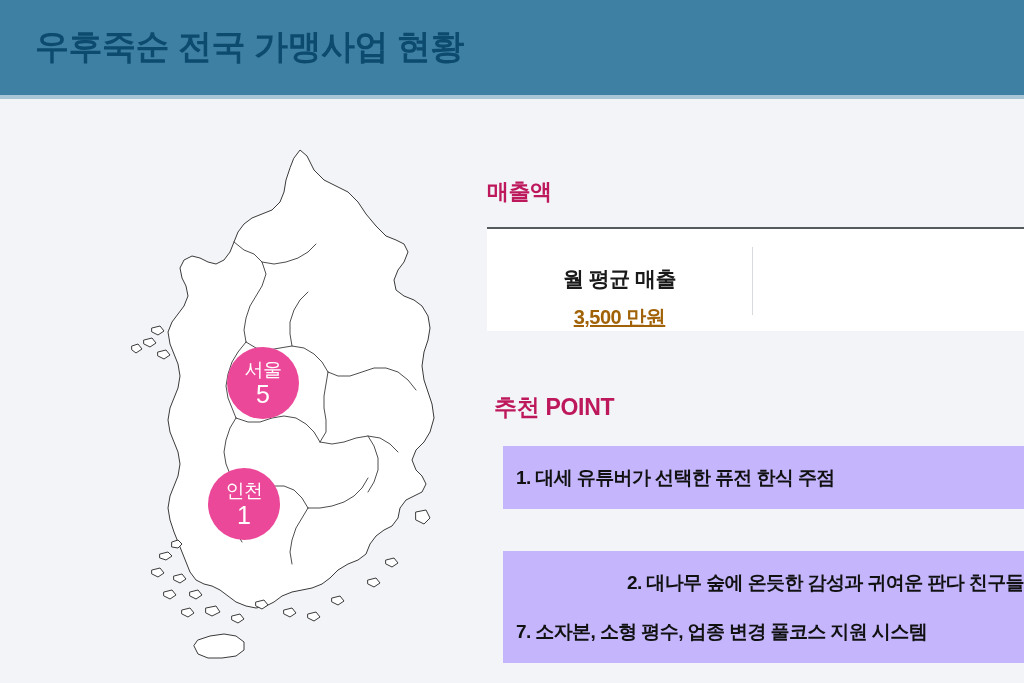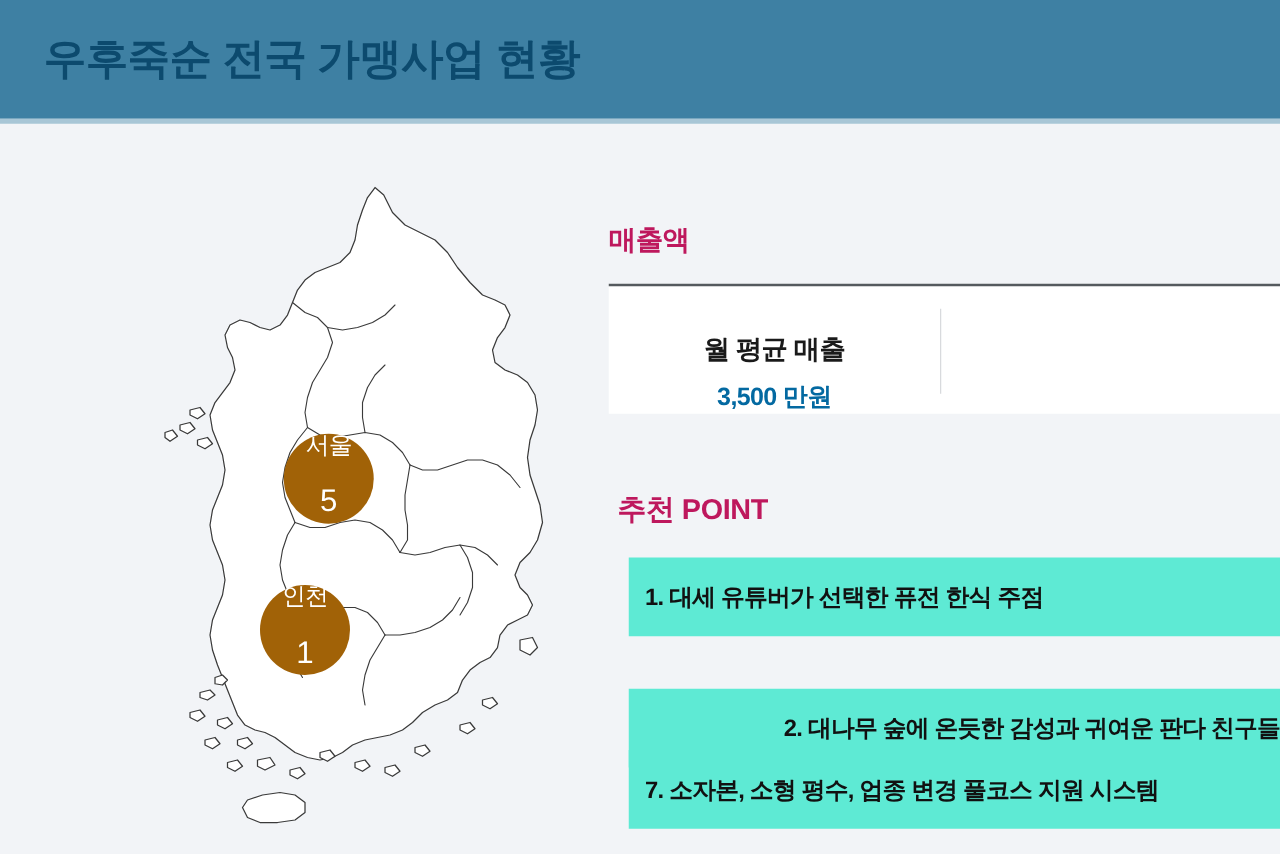--- a/index.html
+++ b/index.html
@@ -59,28 +59,28 @@
     height: 540px;
   }
   #map-svg {
     display: block;
     width: 360px;
     height: 540px;
   }
   .map-marker {
     position: absolute;
     border-radius: 50%;
-    background: #a16207;
+    background: #ec4899;
     color: #ffffff;
     display: flex;
     flex-direction: column;
     align-items: center;
+    justify-content: center;
     line-height: 1.0;
     text-align: center;
-    gap: 20px;
   }
   .marker-name {
     font-size: 19px;
     font-weight: normal;
     letter-spacing: -0.5px;
     margin-bottom: 3px;
   }
   .marker-count {
     font-size: 25px;
     font-weight: normal;
@@ -125,21 +125,21 @@
     font-weight: bold;
     color: #1a1a1a;
     letter-spacing: -0.5px;
     margin-bottom: 11px;
   }
   .sales-value {
     font-size: 20px;
     font-weight: bold;
     letter-spacing: -0.5px;
   }
-  #sales-value-left  { color: #0369a1; }
+  #sales-value-left  { color: #a16207; text-decoration: underline; }
   #sales-value-right { color: #fc6e62; }
   #sales-divider {
     position: absolute;
     left: 265px;
     top: 18px;
     width: 1px;
     height: 68px;
     background: #d8dadd;
   }
 
@@ -151,21 +151,21 @@
     font-size: 23px;
     font-weight: bold;
     color: #be185d;
     letter-spacing: -0.3px;
   }
   .point-card {
     position: absolute;
     left: 503px;
     width: 521px;
     height: 63px;
-    background: #5eead4;
+    background: #c4b5fd;
     display: flex;
     align-items: center;
     box-sizing: border-box;
     padding-left: 13px;
   }
   #point-card-1 { top: 446px; }
   #point-card-2 { top: 551px; justify-content: flex-end; }
   #point-card-3 { top: 600px; }
   .point-text {
     font-size: 19px;

